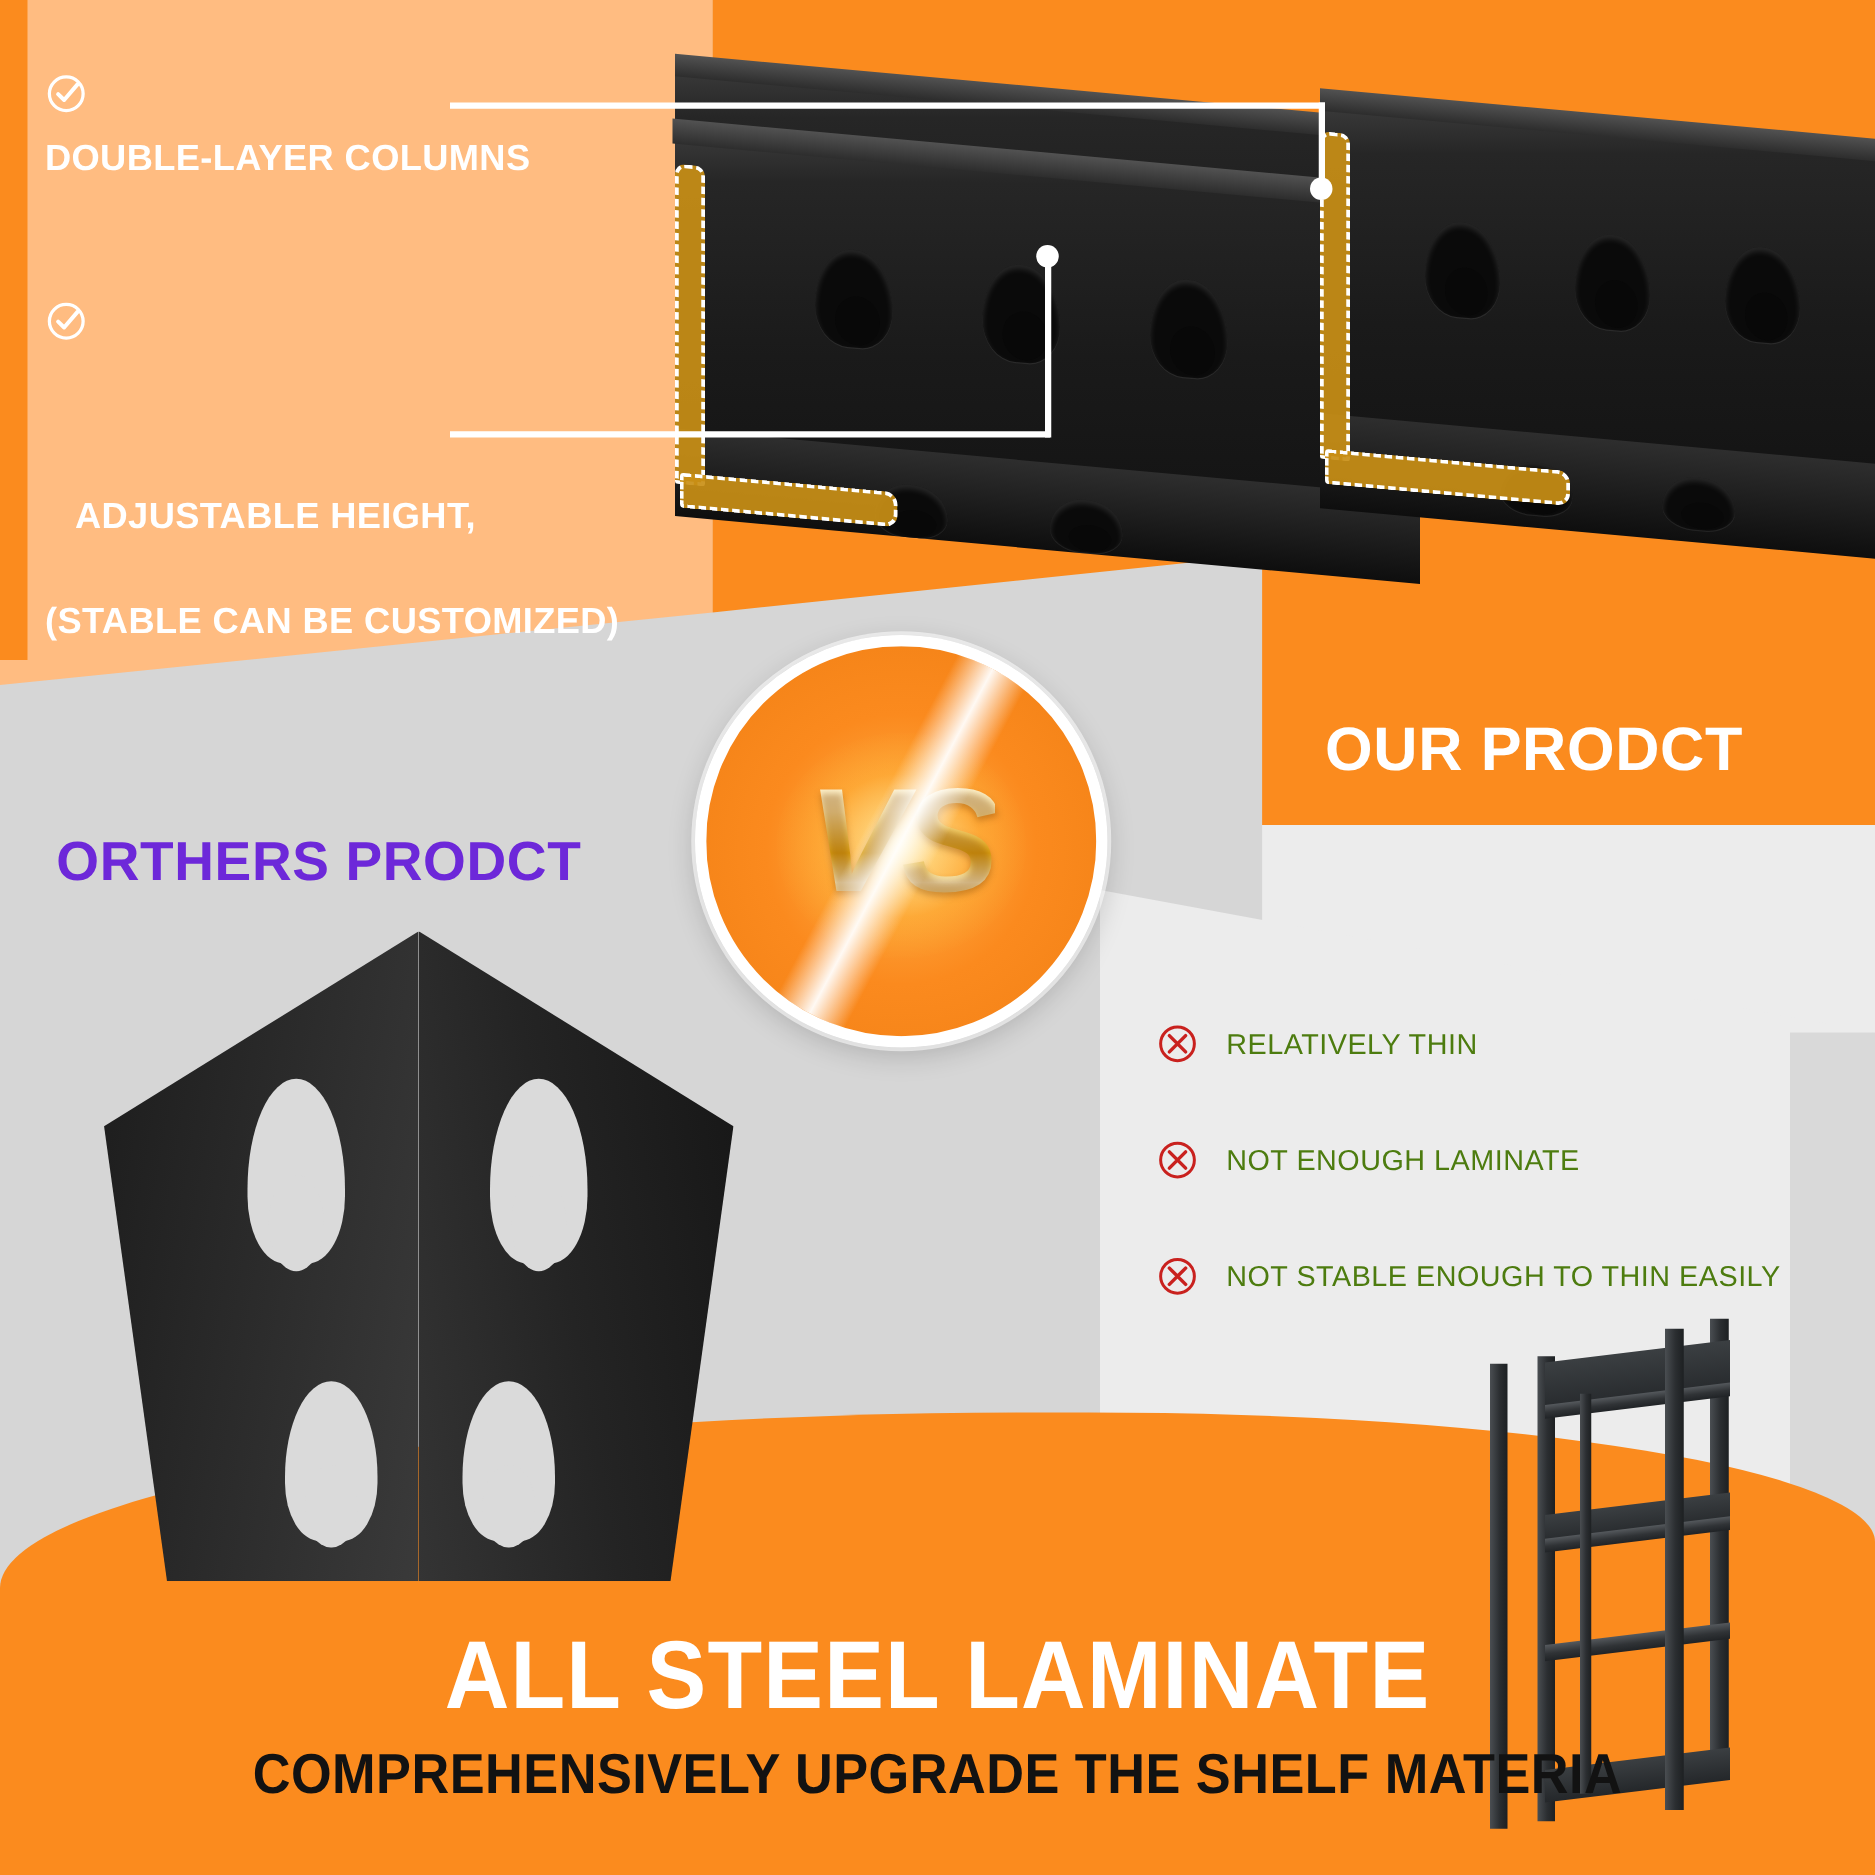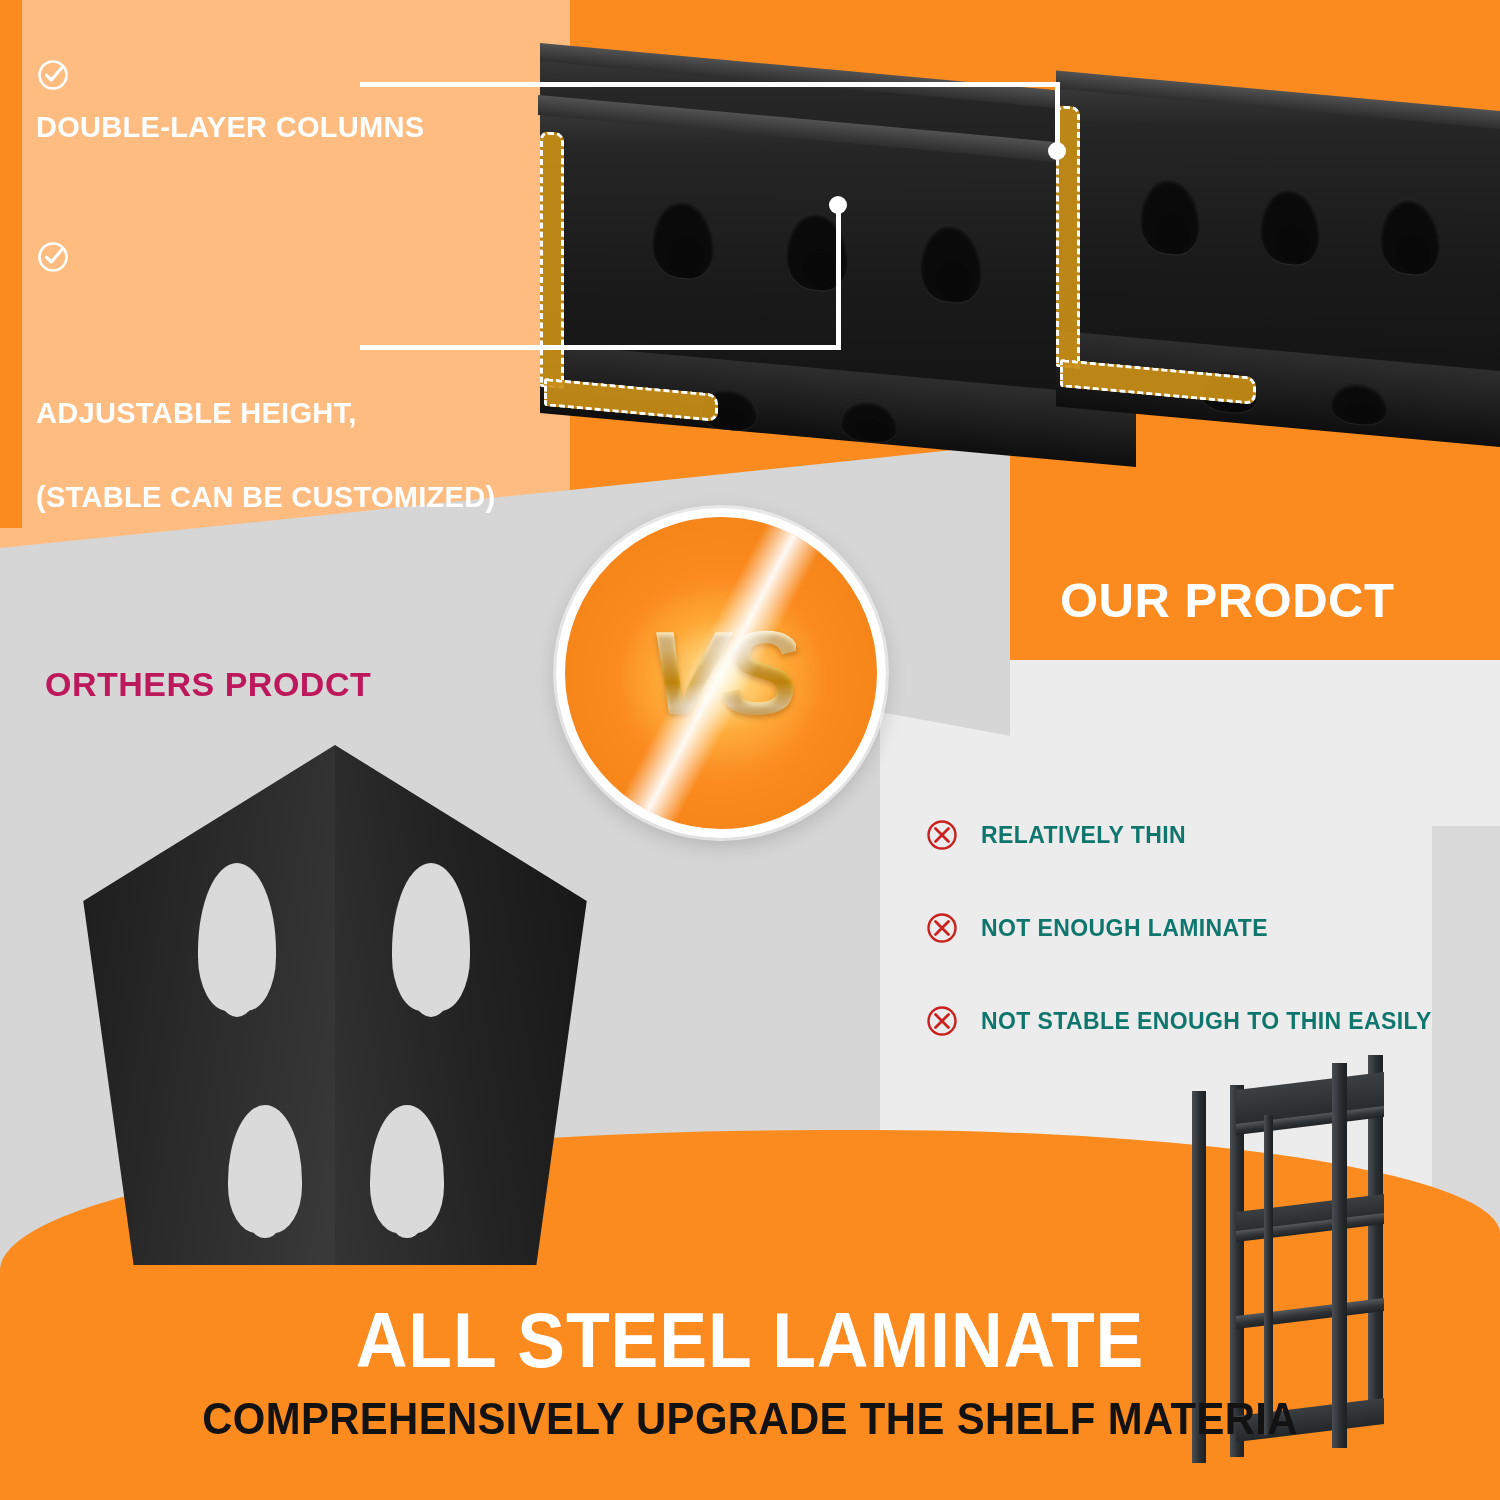--- a/index.html
+++ b/index.html
@@ -21,21 +21,21 @@
      border-radius:55% 42% 0 0 / 38% 28% 0 0;}
   #orange-bottom-flat{left:0;top:1300px;width:1500px;height:200px;background:#fb8b1e;}
 
   
   #checklist{position:absolute;left:36px;top:58px;width:520px;}
   .check-row{display:flex;align-items:flex-start;}
   .check-icon{width:34px;height:34px;flex:0 0 34px;margin-bottom:6px;}
   .feature-text{font-size:29px;font-weight:bold;color:#fff;letter-spacing:.3px;
       line-height:1.1;white-space:nowrap;}
   #feat-0{margin-top:14px;}
-  #feat-1{margin-top:118px;}
+  #feat-1{margin-top:118px;margin-left:24px;}
   #feat-2{margin-top:52px;}
   #check-1{margin-top:96px;}
 
   
   #beam-photo{position:absolute;left:500px;top:70px;width:1000px;height:480px;}
   .beam{position:absolute;}
   .beam-face{background:linear-gradient(175deg,#3c3c3c 0%,#262626 14%,#1a1a1a 60%,#141414 100%);}
   .beam-top{background:linear-gradient(180deg,#525252,#2d2d2d);}
   .beam-flange{background:linear-gradient(180deg,#2e2e2e,#0e0e0e);}
   .slot{position:absolute;background:#0a0a0a;border-radius:48% 48% 42% 42%/60% 60% 40% 40%;
@@ -60,42 +60,42 @@
      background:linear-gradient(118deg,rgba(255,255,255,0) 44%,rgba(255,255,255,.95) 50%,rgba(255,255,255,0) 56%);}
   #vs-glow{position:absolute;left:18%;top:22%;width:64%;height:58%;border-radius:50%;
      background:radial-gradient(ellipse at 50% 50%,rgba(255,241,170,.85) 0%,rgba(255,190,60,.35) 45%,rgba(255,170,30,0) 72%);}
   #vs-text{position:relative;font-size:118px;font-weight:bold;font-style:italic;
      letter-spacing:-4px;line-height:1;
      background:linear-gradient(180deg,#fff9e0 6%,#ffe9a8 30%,#e3a712 58%,#fff2c4 78%,#cf8d09 100%);
      -webkit-background-clip:text;background-clip:text;color:transparent;
      text-shadow:0 3px 5px rgba(120,60,0,.35);}
 
   
-  #others-title{position:absolute;left:45px;top:665px;font-size:34px;font-weight:bold;
-     color:#be185d;letter-spacing:.5px;white-space:nowrap;}
+  #others-title{position:absolute;left:45px;top:665px;font-size:44px;font-weight:bold;
+     color:#6d28d9;letter-spacing:.5px;white-space:nowrap;}
   #our-title{position:absolute;left:1060px;top:572px;font-size:49px;font-weight:bold;
      color:#fff;letter-spacing:.5px;white-space:nowrap;}
 
   
   #bracket-photo{position:absolute;left:70px;top:745px;width:530px;height:520px;}
   .bracket-wing{position:absolute;top:0;width:50%;height:100%;}
   #wing-left{left:0;background:linear-gradient(100deg,#1b1b1b 0%,#2c2c2c 55%,#3a3a3a 100%);
      clip-path:polygon(100% 0, 100% 100%, 24% 100%, 5% 30%);}
   #wing-right{left:50%;background:linear-gradient(260deg,#151515 0%,#242424 55%,#343434 100%);
      clip-path:polygon(0 0, 95% 30%, 76% 100%, 0 100%);}
   .bracket-hole{position:absolute;background:#dadada;
      border-radius:52% 52% 40% 40%/62% 62% 38% 38%;}
   .bracket-hole::after{content:"";position:absolute;left:22%;top:52%;width:56%;height:52%;
      background:#dadada;border-radius:50%;}
 
   
   #cons-list{position:absolute;left:925px;top:818px;width:540px;}
   .con-row{display:flex;align-items:center;margin-bottom:59px;}
   .con-icon{flex:0 0 34px;width:34px;height:34px;margin-right:22px;}
-  .con-text{font-size:23px;font-weight:bold;color:#0f766e;letter-spacing:.4px;white-space:nowrap;}
+  .con-text{font-size:23px;font-weight:normal;color:#4d7c0f;letter-spacing:.4px;white-space:nowrap;}
 
   
   #shelf-unit{position:absolute;left:1190px;top:1055px;width:265px;height:395px;}
   .sh-post{position:absolute;background:linear-gradient(90deg,#4a4e52,#2b2e31 55%,#1d2022);}
   .sh-shelf{position:absolute;background:linear-gradient(180deg,#55595d,#303336 55%,#202326);}
   .sh-shelf-top{position:absolute;background:linear-gradient(180deg,#3b3f42,#24272a);}
 
   
   #banner-title{position:absolute;left:0;top:1296px;width:1500px;text-align:center;
      font-size:77px;font-weight:bold;color:#fff;letter-spacing:1px;

